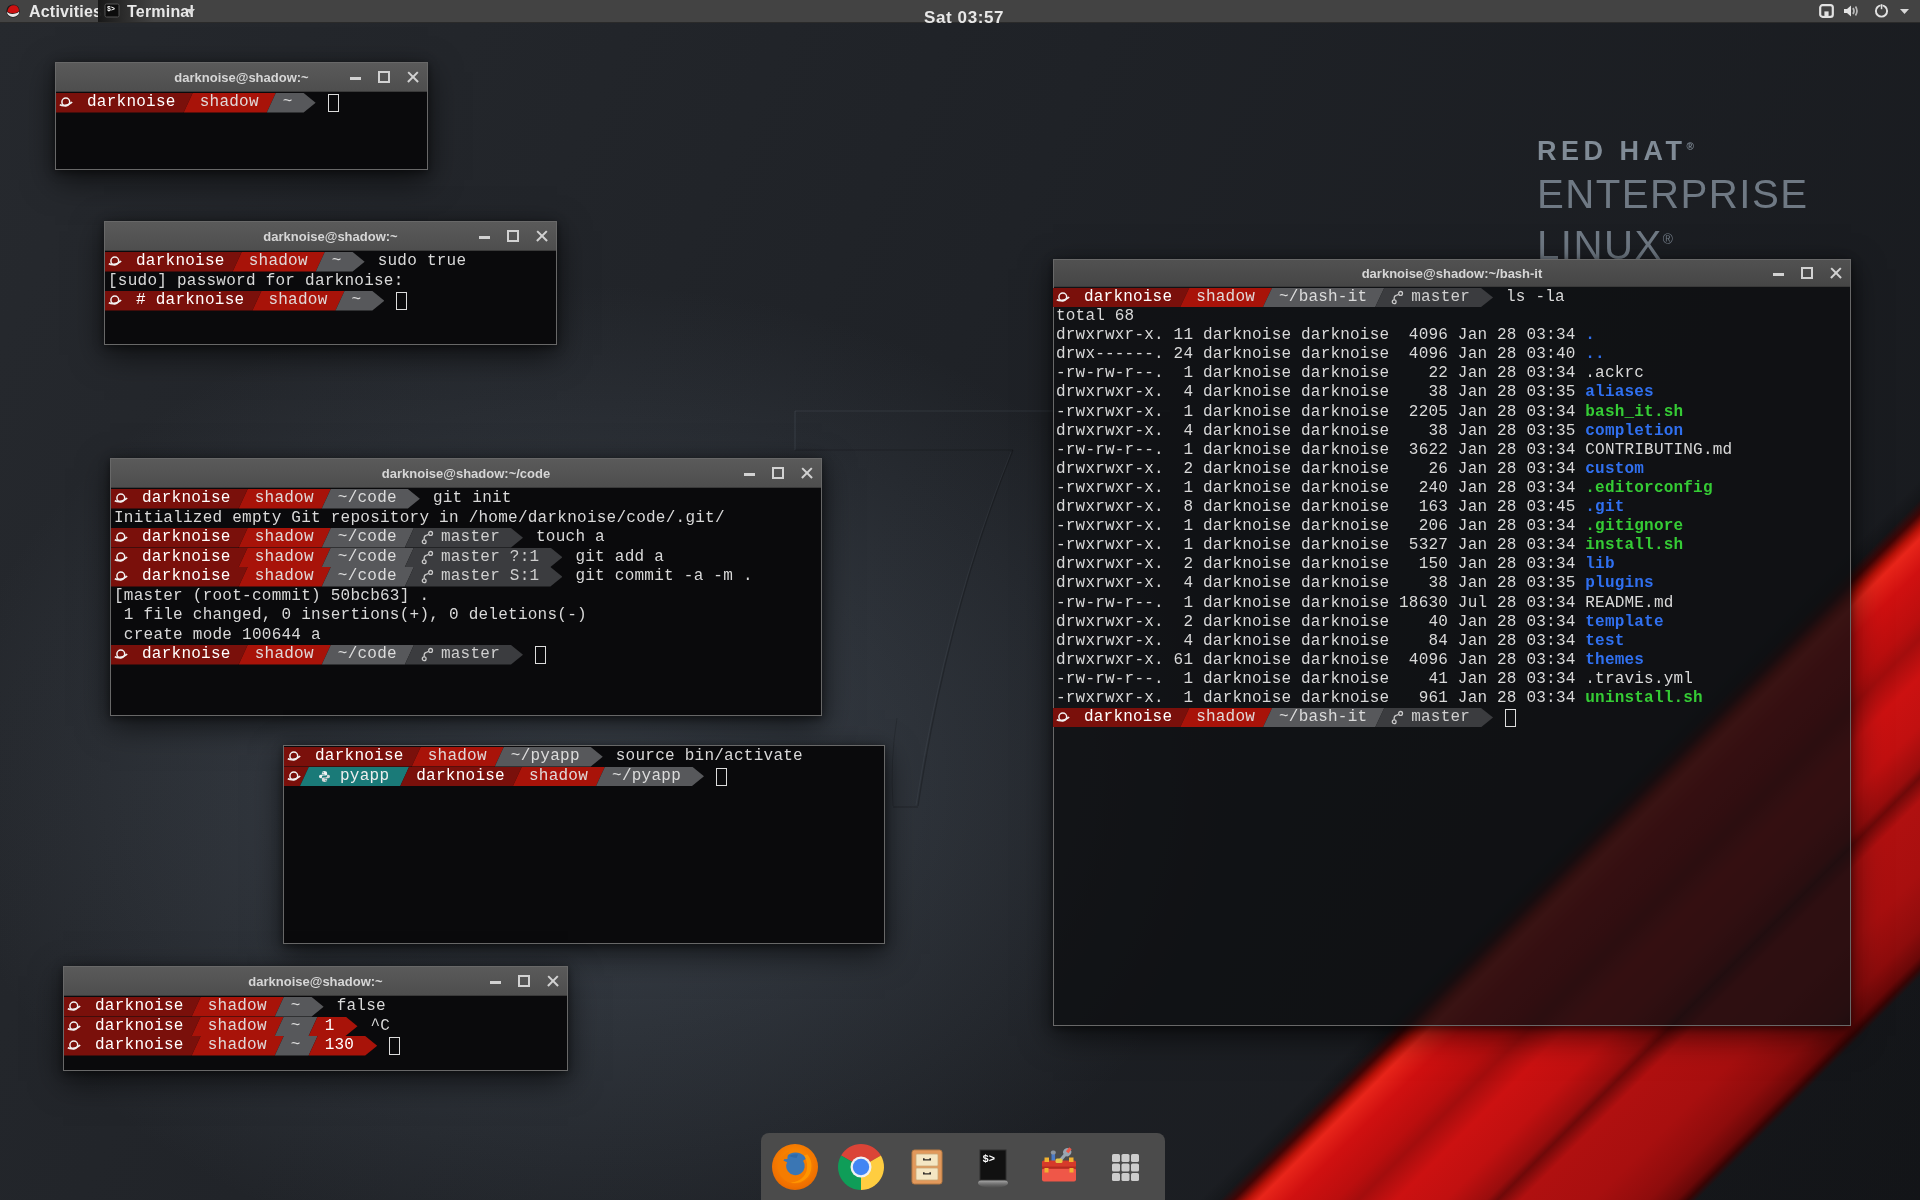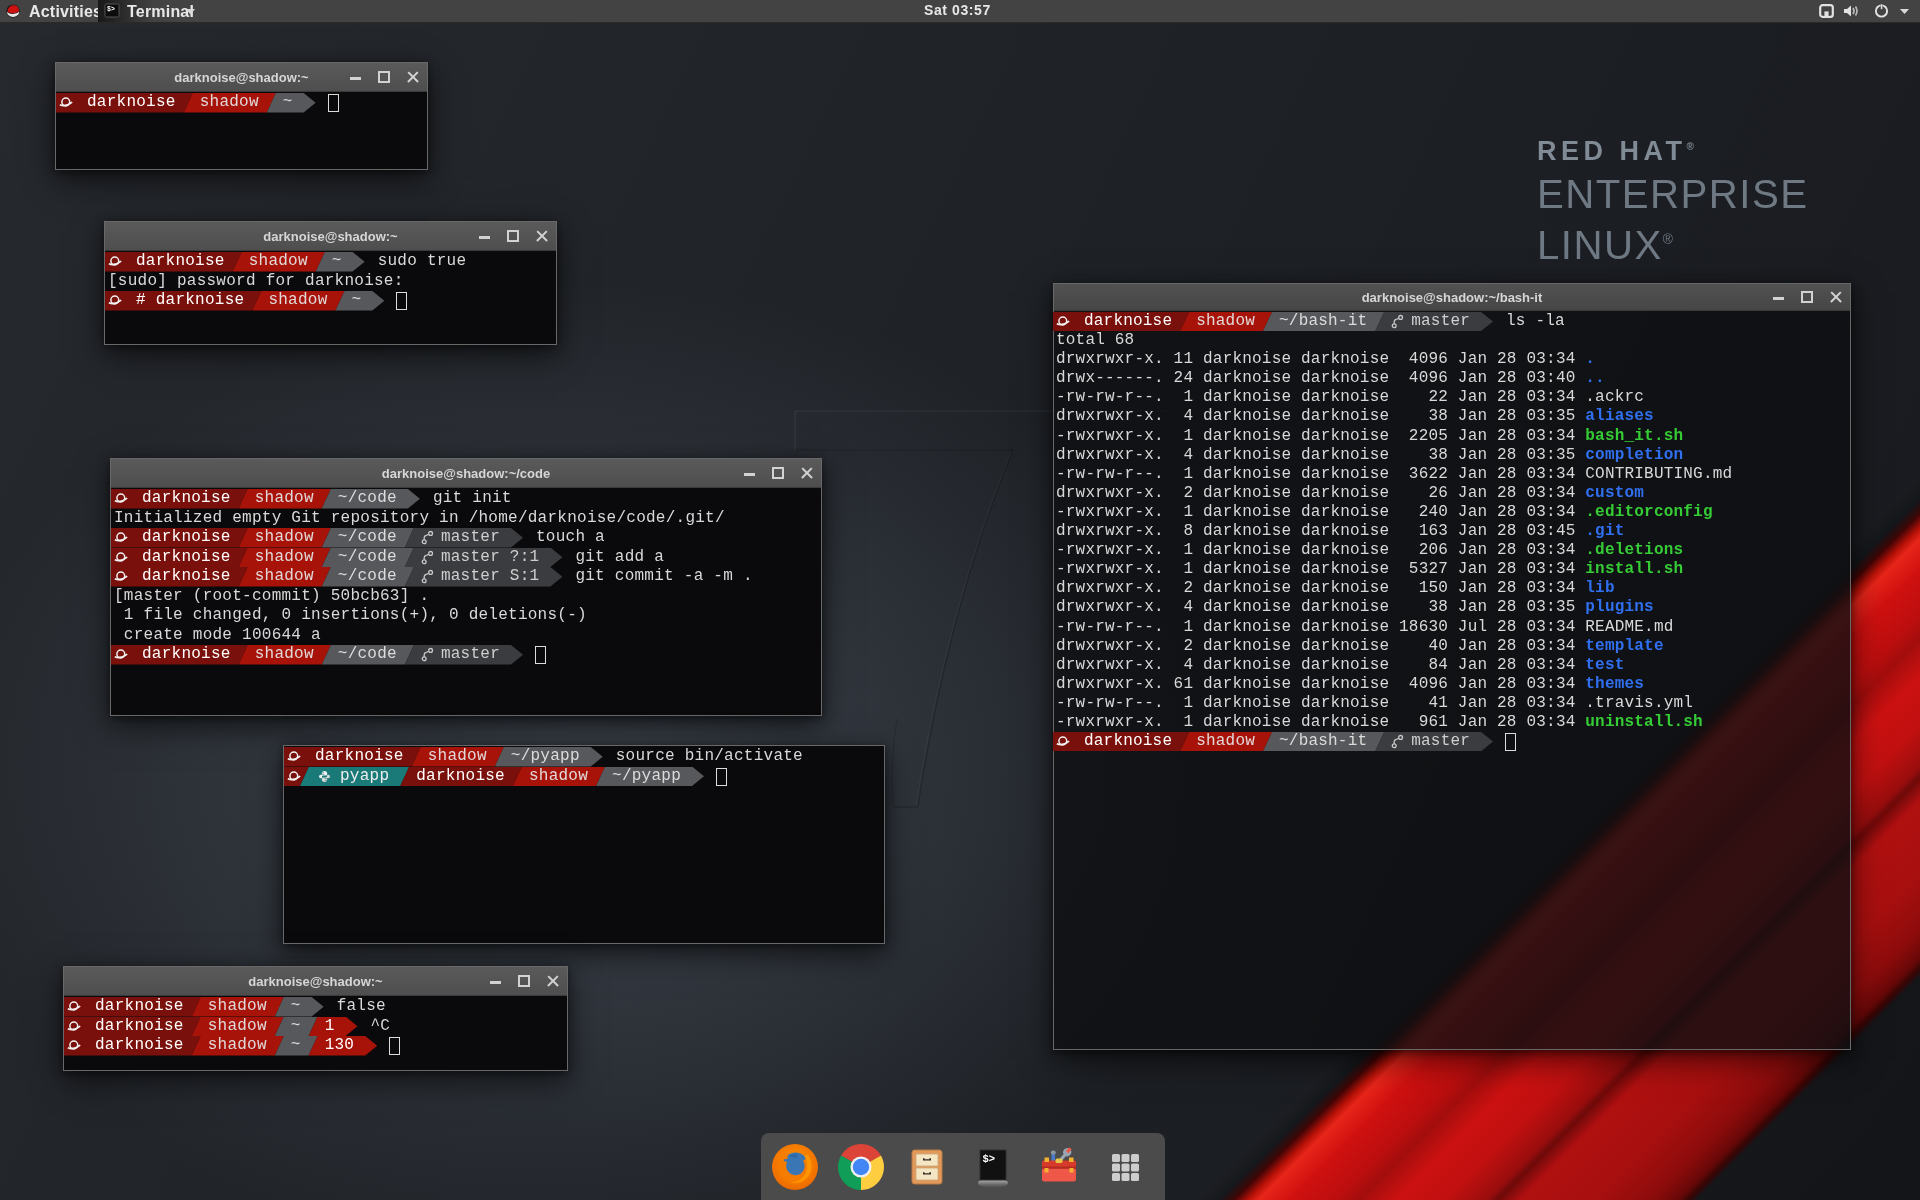--- a/index.html
+++ b/index.html
@@ -39,21 +39,21 @@
 .hat{margin-right:14px;flex:none;}
 .cmd{margin-left:13px;}
 .cur{display:inline-block;width:9px;height:16px;border:1.5px solid #dcdcdc;margin-left:12px;align-self:center;margin-top:1px;}
 .gico{margin-right:7px;flex:none;}
 .pyico{margin-right:9px;flex:none;}
 .dock{position:absolute;left:761px;top:1133px;width:404px;height:67px;background:#4b4b4b;border-radius:8px 8px 0 0;}
 .dicon{position:absolute;top:1143px;width:48px;height:48px;}
 .stub{padding-right:8px !important;}
 .stub .hat{margin-right:0;}
 
-.w6{background:rgba(14,15,18,.80);margin-top:24px;}
+.w6{background:rgba(14,15,18,.80);}
 .w6 .tb{background:linear-gradient(#515151,#464646);}
 .w6 .tb{font-size:13px;}
 .big .tr{height:19.1px;line-height:19.1px;font-size:16px;letter-spacing:.2px;}
 .big{padding-left:2px;}
 .fdir{color:#3070f0;font-weight:bold;}
 .fexe{color:#35cc35;font-weight:bold;}
 </style></head>
 <body>
 <div id="desk">
 <div class="wall"></div>
@@ -221,21 +221,21 @@
         <div class="tr">drwxrwxr-x. 11 darknoise darknoise  4096 Jan 28 03:34 <span class="fdir">.</span></div>
         <div class="tr">drwx------. 24 darknoise darknoise  4096 Jan 28 03:40 <span class="fdir">..</span></div>
         <div class="tr">-rw-rw-r--.  1 darknoise darknoise    22 Jan 28 03:34 .ackrc</div>
         <div class="tr">drwxrwxr-x.  4 darknoise darknoise    38 Jan 28 03:35 <span class="fdir">aliases</span></div>
         <div class="tr">-rwxrwxr-x.  1 darknoise darknoise  2205 Jan 28 03:34 <span class="fexe">bash_it.sh</span></div>
         <div class="tr">drwxrwxr-x.  4 darknoise darknoise    38 Jan 28 03:35 <span class="fdir">completion</span></div>
         <div class="tr">-rw-rw-r--.  1 darknoise darknoise  3622 Jan 28 03:34 CONTRIBUTING.md</div>
         <div class="tr">drwxrwxr-x.  2 darknoise darknoise    26 Jan 28 03:34 <span class="fdir">custom</span></div>
         <div class="tr">-rwxrwxr-x.  1 darknoise darknoise   240 Jan 28 03:34 <span class="fexe">.editorconfig</span></div>
         <div class="tr">drwxrwxr-x.  8 darknoise darknoise   163 Jan 28 03:45 <span class="fdir">.git</span></div>
-        <div class="tr">-rwxrwxr-x.  1 darknoise darknoise   206 Jan 28 03:34 <span class="fexe">.deletions</span></div>
+        <div class="tr">-rwxrwxr-x.  1 darknoise darknoise   206 Jan 28 03:34 <span class="fexe">.gitignore</span></div>
         <div class="tr">-rwxrwxr-x.  1 darknoise darknoise  5327 Jan 28 03:34 <span class="fexe">install.sh</span></div>
         <div class="tr">drwxrwxr-x.  2 darknoise darknoise   150 Jan 28 03:34 <span class="fdir">lib</span></div>
         <div class="tr">drwxrwxr-x.  4 darknoise darknoise    38 Jan 28 03:35 <span class="fdir">plugins</span></div>
         <div class="tr">-rw-rw-r--.  1 darknoise darknoise 18630 Jul 28 03:34 README.md</div>
         <div class="tr">drwxrwxr-x.  2 darknoise darknoise    40 Jan 28 03:34 <span class="fdir">template</span></div>
         <div class="tr">drwxrwxr-x.  4 darknoise darknoise    84 Jan 28 03:34 <span class="fdir">test</span></div>
         <div class="tr">drwxrwxr-x. 61 darknoise darknoise  4096 Jan 28 03:34 <span class="fdir">themes</span></div>
         <div class="tr">-rw-rw-r--.  1 darknoise darknoise    41 Jan 28 03:34 .travis.yml</div>
         <div class="tr">-rwxrwxr-x.  1 darknoise darknoise   961 Jan 28 03:34 <span class="fexe">uninstall.sh</span></div>
         <div class="tr"><span class="seg u f"><svg class="hat" width="14" height="13" viewBox="0 0 14 13">
@@ -330,21 +330,21 @@
 <span style="position:absolute;left:29px;top:3px;font-size:16px;letter-spacing:.2px">Activities</span>
 <div style="position:absolute;left:98px;top:0;width:56px;height:22px;background:linear-gradient(90deg,#181818,rgba(67,67,67,0))"></div>
 <svg style="position:absolute;left:104px;top:3px" width="16" height="16" viewBox="0 0 16 16">
         <rect x="1" y="1" width="14" height="13" rx="1.5" fill="#0c0c0c" stroke="#555" stroke-width="1"></rect>
         <text x="3" y="8" font-family="Liberation Mono,monospace" font-size="6.5" fill="#fff" font-weight="bold">$&gt;</text>
       </svg>
 <span style="position:absolute;left:127px;top:3px;font-size:16px;letter-spacing:.2px">Terminal</span>
 <svg style="position:absolute;left:186px;top:9px" width="9" height="6" viewBox="0 0 9 6">
         <path d="M0 0 H9 L4.5 5.5Z" fill="#d8d8d8"></path>
       </svg>
-<span style="position:absolute;left:924px;top:2px;font-size:14px;letter-spacing:.6px">Sat 03:57</span>
+<span style="position:absolute;left:924px;top:8px;font-size:17px;letter-spacing:.6px">Sat 03:57</span>
 <svg style="position:absolute;left:1819px;top:4px" width="15" height="14" viewBox="0 0 15 14">
         <rect x="1.2" y="1.2" width="12.6" height="11.6" rx="2.4" fill="none" stroke="#e2e2e2" stroke-width="2.2"></rect>
         <rect x="4.6" y="6.2" width="5.8" height="5.6" fill="#434343"></rect>
         <rect x="5.4" y="7.4" width="4.2" height="5.4" fill="#e2e2e2"></rect>
       </svg>
 <svg style="position:absolute;left:1843px;top:4px" width="17" height="14" viewBox="0 0 17 14">
         <path d="M1 5 H4 L8 1.5 V12.5 L4 9 H1Z" fill="#e2e2e2"></path>
         <path d="M10 4 Q12 7 10 10 M12.5 2.5 Q15.5 7 12.5 11.5" stroke="#b9b9b9" stroke-width="1.7" fill="none"></path>
       </svg>
 <svg style="position:absolute;left:1874px;top:3px" width="15" height="15" viewBox="0 0 15 15">

